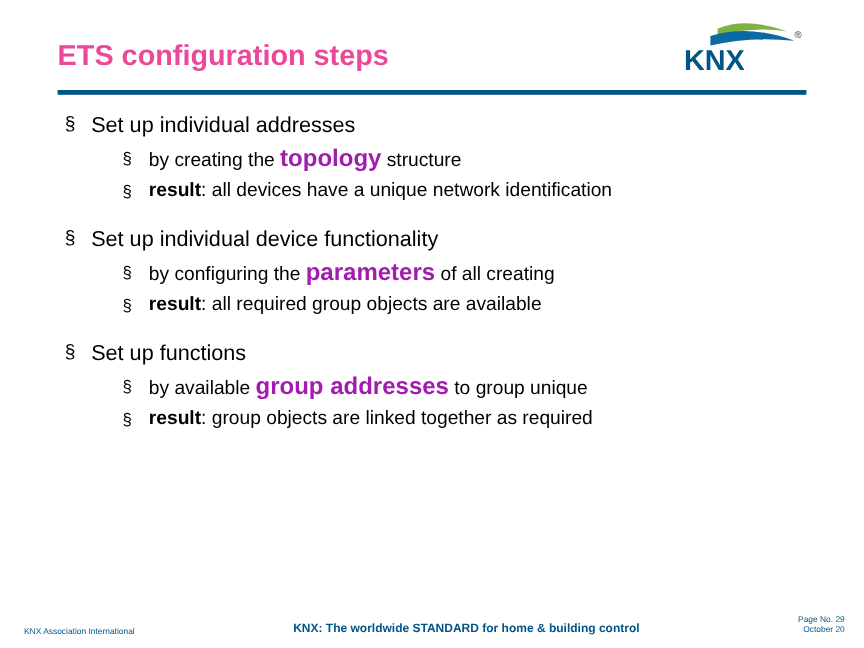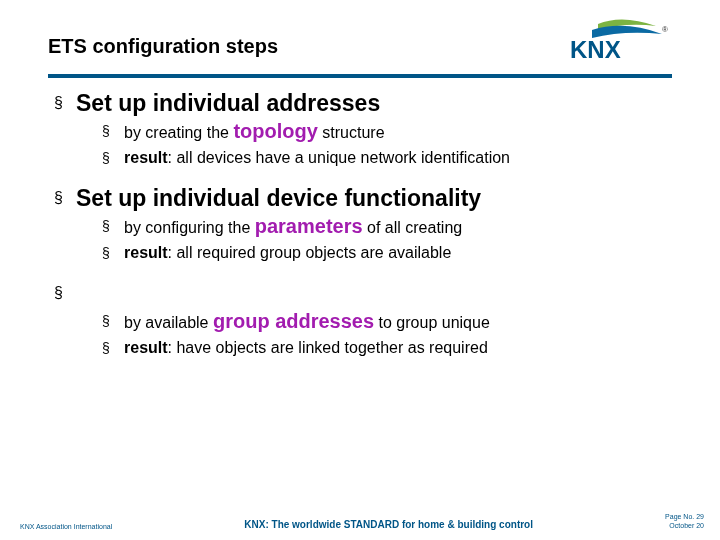--- a/index.html
+++ b/index.html
@@ -1,26 +1,26 @@
 <!DOCTYPE html>
 <html><head>
 <meta charset="utf-8">
 <style>
   * { margin: 0; padding: 0; box-sizing: border-box; }
   html, body { width: 720px; height: 540px; background: #fff; font-family: Arial, Helvetica, sans-serif; color: #000; }
   .slide { position: relative; width: 720px; height: 540px; padding: 26px 48px 0 48px; }
   .header { display: flex; align-items: center; justify-content: space-between; }
-  .title { font-size: 20px; font-weight: bold; color: #000000; }
+  .title { font-size: 24px; font-weight: bold; color: #ec4899; }
   .logo { margin-top: -8px; }
   .hr { height: 4px; background: #005587; margin-top: 8px; margin-bottom: 10px; }
   .content { padding-left: 6px; }
   .top-item { display: flex; align-items: flex-start; margin-top: 14px; }
   .top-item + .sub-block { margin-top: 6px; }
   .bullet { font-size: 16px; margin-right: 10px; line-height: 22px; color: #000; width: 12px; display: inline-block; }
-  .top-text { font-size: 23px; font-weight: bold; line-height: 22px; }
+  .top-text { font-size: 18px; font-weight: normal; line-height: 22px; }
   .sub-block { padding-left: 48px; margin-bottom: 18px; }
   .sub-item { display: flex; align-items: flex-start; margin-top: 3px; }
   .sub-bullet { font-size: 14px; margin-right: 10px; line-height: 22px; width: 12px; display: inline-block; }
   .sub-text { font-size: 16px; font-weight: normal; line-height: 22px; }
   .emph { font-size: 20px; font-weight: bold; color: #a21caf; }
   .res-label { font-weight: bold; }
   .footer { position: absolute; left: 4px; right: 0; bottom: 10px; padding: 0 16px; display: flex; align-items: flex-end; justify-content: space-between; }
   .footer-left { font-size: 7px; color: #005587; }
   .footer-center { font-size: 10px; font-weight: bold; color: #005587; text-align: center; flex: 1; }
   .footer-right { text-align: right; font-size: 7px; color: #005587; line-height: 9px; }
@@ -77,32 +77,33 @@
       <div class="sub-item">
         <span class="sub-bullet">§</span>
         <span class="sub-text">
           <span class="res-label">result</span><span>: all required group objects are available</span>
         </span>
       </div>
     </div>
 
     <div class="top-item">
       <span class="bullet">§</span>
+      <span class="top-text">Set up functions</span>
     </div>
     <div class="sub-block">
       <div class="sub-item">
         <span class="sub-bullet">§</span>
         <span class="sub-text">
           <span>by available </span><span class="emph">group addresses</span><span> to group unique</span>
         </span>
       </div>
       <div class="sub-item">
         <span class="sub-bullet">§</span>
         <span class="sub-text">
-          <span class="res-label">result</span><span>: have objects are linked together as required</span>
+          <span class="res-label">result</span><span>: group objects are linked together as required</span>
         </span>
       </div>
     </div>
 
   </div>
 
   <div class="footer">
     <div class="footer-left">KNX Association International</div>
     <div class="footer-center">KNX: The worldwide STANDARD for home &amp; building control</div>
     <div class="footer-right">

